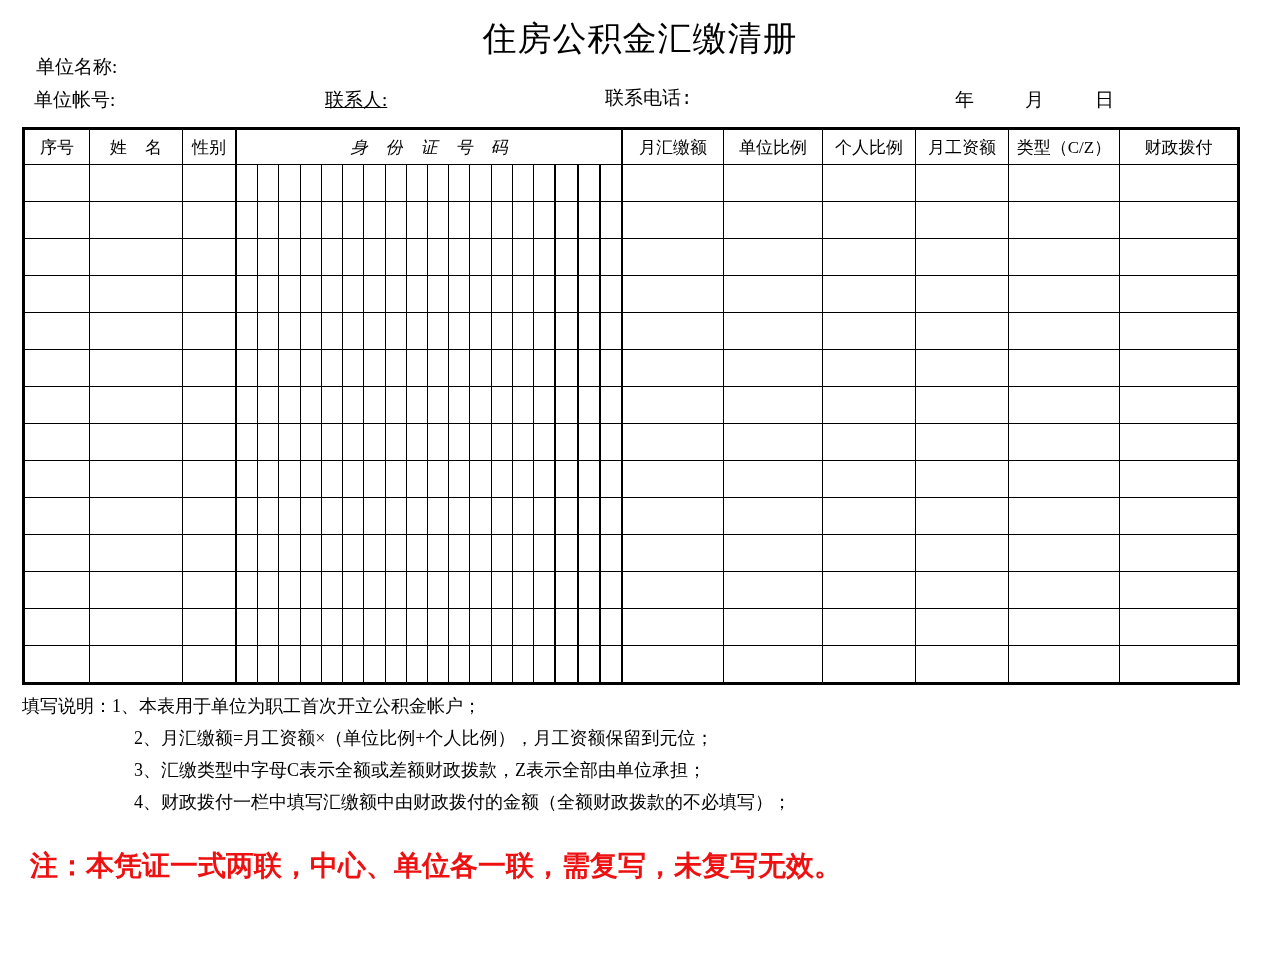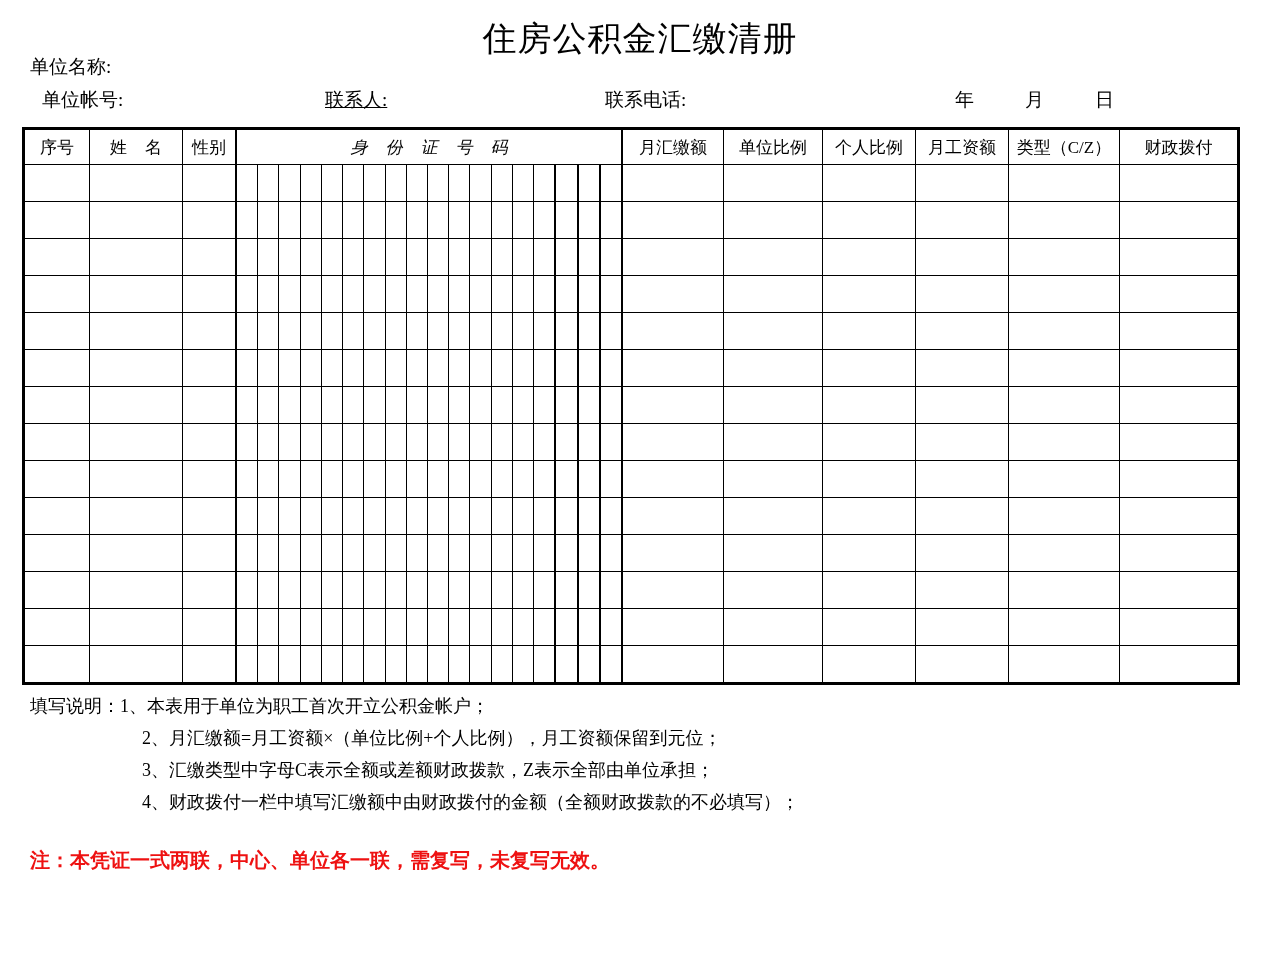--- a/index.html
+++ b/index.html
@@ -36,24 +36,24 @@
   }
   .meta-line {
     position: relative;
     height: 33px;
   }
   .meta-line .f {
     position: absolute;
     white-space: nowrap;
     top: 0;
   }
-  .m-unit-name   { left: 0px; }
-  .m-unit-acct   { left: 12px; }
+  .m-unit-name   { left: 6px; }
+  .m-unit-acct   { left: 4px; }
   .m-contact     { left: 295px; text-decoration: underline; }
-  .m-phone       { left: 575px; }
+  .m-phone       { left: 575px; font-family: Liberation Mono, monospace; }
   .m-year        { left: 925px; }
   .m-month       { left: 995px; }
   .m-day         { left: 1065px; }
 
   
   .table-wrap {
     padding: 4px 0 0 22px;
   }
   table.register {
     border-collapse: collapse;
@@ -106,38 +106,38 @@
     display: block;
     flex: 1 1 auto;
     border-right: 1px solid #000;
     height: 100%;
   }
   .idgrid i:last-child { border-right: none; }
   .idgrid i.thick { border-right-width: 2px; }
 
   
   .notes {
-    padding: 12px 0 0 30px;
+    padding: 12px 0 0 22px;
     font-size: 18px;
     line-height: 1.0;
   }
   .note-row {
     height: 32px;
     white-space: nowrap;
   }
   .note-row .lead {
     display: inline-block;
   }
   .note-row .indent {
     display: inline-block;
     width: 112px;
   }
   .red-note {
     padding: 22px 0 0 30px;
-    font-size: 20px;
+    font-size: 28px;
     color: #ee1111;
     font-weight: bold;
     white-space: nowrap;
   }
 </style>
 </head>
 <body>
 
 <h1 class="doc-title">住房公积金汇缴清册</h1>
 

